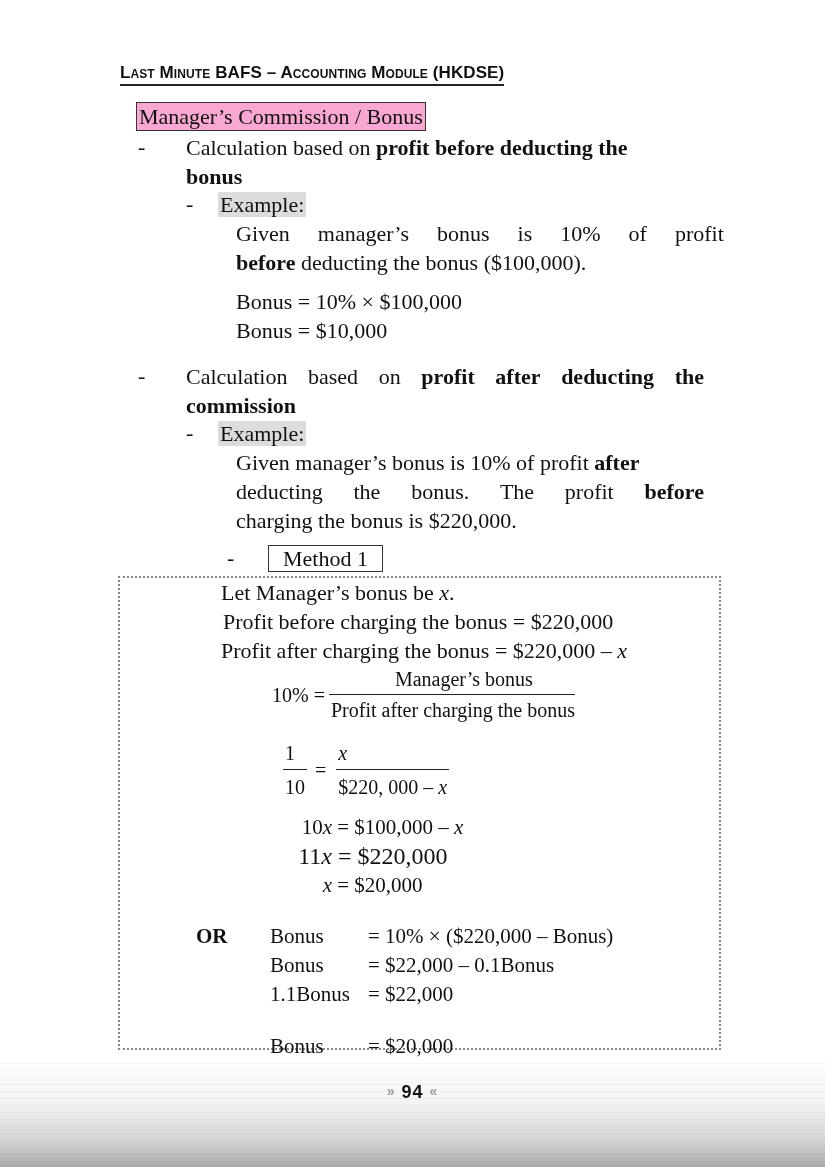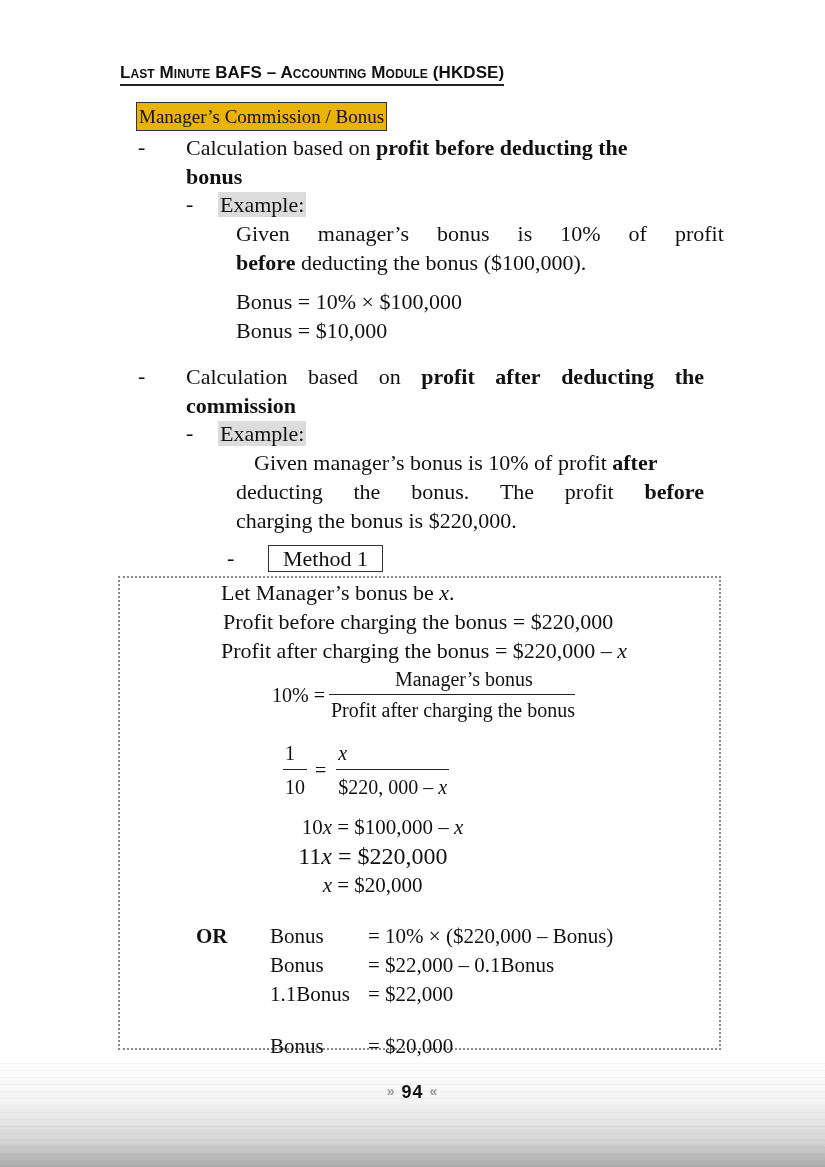--- a/index.html
+++ b/index.html
@@ -3,21 +3,21 @@
 <meta charset="utf-8">
 <style>
   html, body { margin:0; padding:0; }
   body { width:825px; height:1167px; background:#fff; position:relative; overflow:hidden; color:#111; }
   .serif { font-family: "Liberation Serif", "DejaVu Serif", serif; }
   .sans { font-family: "Liberation Sans", "DejaVu Sans", sans-serif; }
   .abs { position:absolute; white-space:nowrap; }
 
   .header { left:120px; top:63px; font-size:15px; font-weight:bold; letter-spacing:0.1px;
             border-bottom:2px solid #222; padding-bottom:1px; font-variant:small-caps; font-size:17px; }
-  .section-title { left:136px; top:102px; font-size:19px; background:#eab308; border:1.5px solid #333;
+  .section-title { left:136px; top:102px; font-size:22px; background:#f9a8d4; border:1.5px solid #333;
                    padding:0 2px; line-height:27px; }
   .txt { font-size:22px; line-height:29px; }
   .dash { font-size:22px; }
   .example { background:#dcdcdc; padding:0 2px; }
   .justify { text-align:justify; text-align-last:auto; white-space:normal; }
   .method-box { border:1.5px solid #333; padding:0 14px; line-height:27px; }
 
   .dotted-box { position:absolute; left:118px; top:576px; width:603px; height:474px;
                 border:2px dotted #888; box-sizing:border-box; }
 
@@ -71,21 +71,21 @@
     <b>profit</b>
     <b>after</b>
     <b>deducting</b>
     <b>the</b>
 </div>
 <div class="abs serif txt" style="left:186px;top:391px;font-weight:bold;">commission</div>
 
 <div class="abs serif dash" style="left:186px;top:420px;">-</div>
 <div class="abs serif txt" style="left:218px;top:419px;"><span class="example">Example:</span></div>
 
-<div class="abs serif txt" style="left:236px;top:448px;margin-left:18px;">
+<div class="abs serif txt" style="left:236px;top:448px;">
   <span>Given manager’s bonus is 10% of profit </span><b>after</b>
 </div>
 <div class="abs serif txt" style="left:236px;top:477px;width:468px;display:flex;justify-content:space-between;">
   <span>deducting</span>
     <span>the</span>
     <span>bonus.</span>
     <span>The</span>
     <span>profit</span>
     <b>before</b>
 </div>

